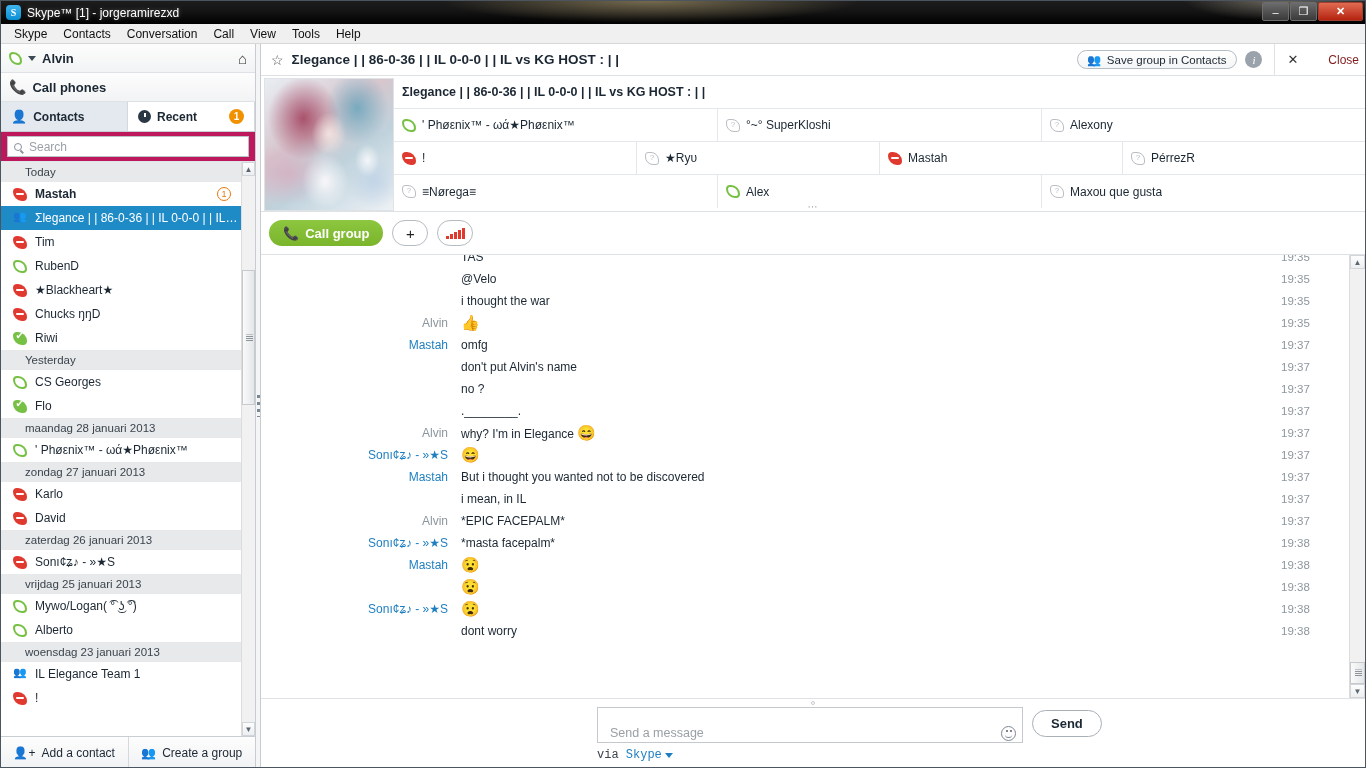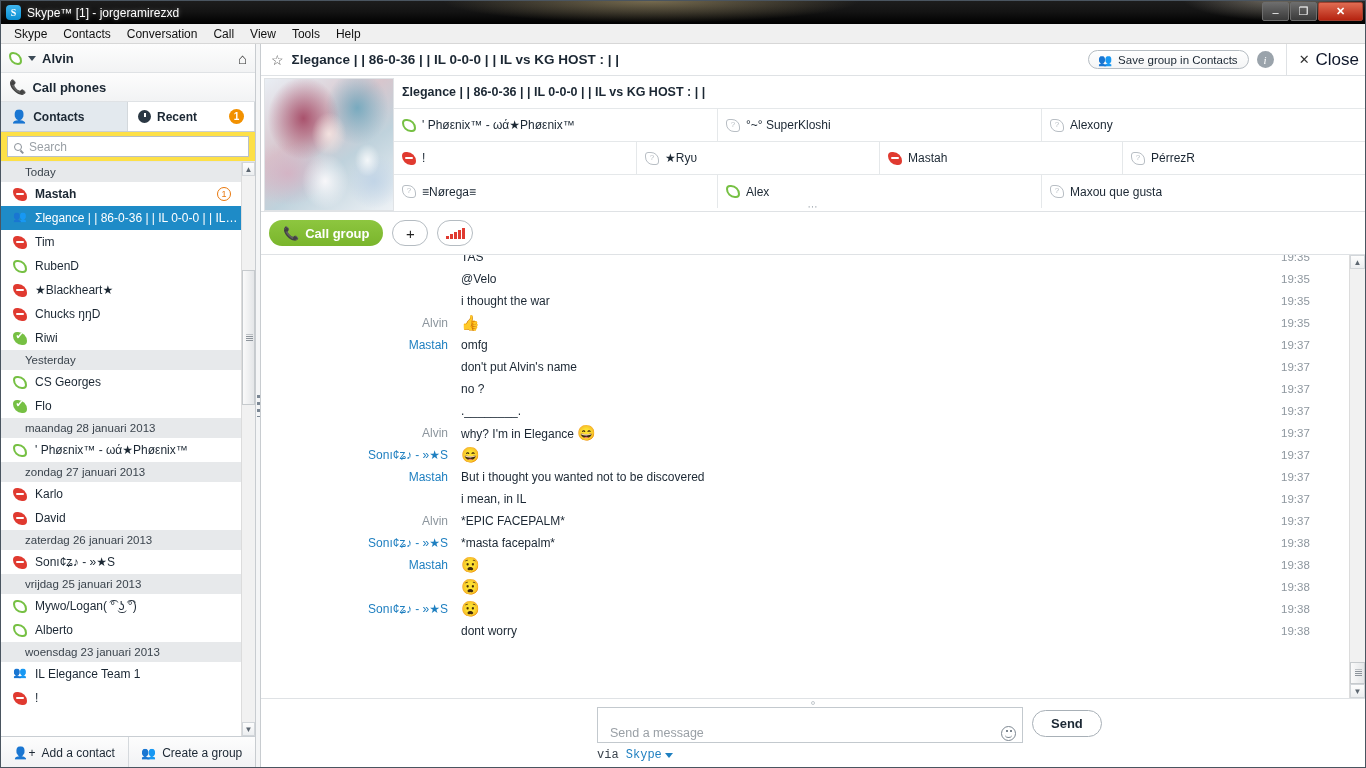--- a/index.html
+++ b/index.html
@@ -133,21 +133,21 @@
   .clock-icon {
     width: 13px; height: 13px; border-radius: 50%;
     border: 2px solid #2b3844; position: relative; background: #2b3844;
   }
   .clock-icon::after {
     content: ""; position: absolute; left: 4px; top: 1px;
     width: 1.5px; height: 4px; background: #fff;
   }
 
   
-  #search-wrap { padding: 4px 6px; background: #fde047; }
+  #search-wrap { padding: 4px 6px; background: #be185d; }
   #search-box {
     display: flex; align-items: center; gap: 5px;
     height: 21px; border: 1px solid #b9c0c6; background: #fff;
     padding: 0 6px;
   }
   #search-box input {
     border: none; outline: none; flex: 1;
     font-size: 12px; color: #333;
     font-family: "Liberation Sans", sans-serif;
   }
@@ -283,21 +283,21 @@
     background: #9aa3ab; color: #fff; font-size: 11px; font-style: italic;
     display: flex; align-items: center; justify-content: center;
     font-family: "Liberation Serif", serif;
   }
   .close-wrap {
     display: flex; align-items: center; gap: 6px;
     border-left: 1px solid #dfe2e5; padding-left: 12px; margin-left: 4px;
     height: 32px;
   }
   .x-icon { font-size: 13px; color: #333; }
-  #close-label { font-size: 17px; color: #0f172a; }
+  #close-label { font-size: 12px; color: #7f1d1d; margin-left: 24px; }
 
   
   #participants-area {
     display: flex; border-bottom: 1px solid #dfe2e5;
     background: #fff; position: relative;
   }
   #avatar {
     width: 130px; height: 133px; flex: 0 0 130px;
     margin: 2px 0 0 3px;
     background:

